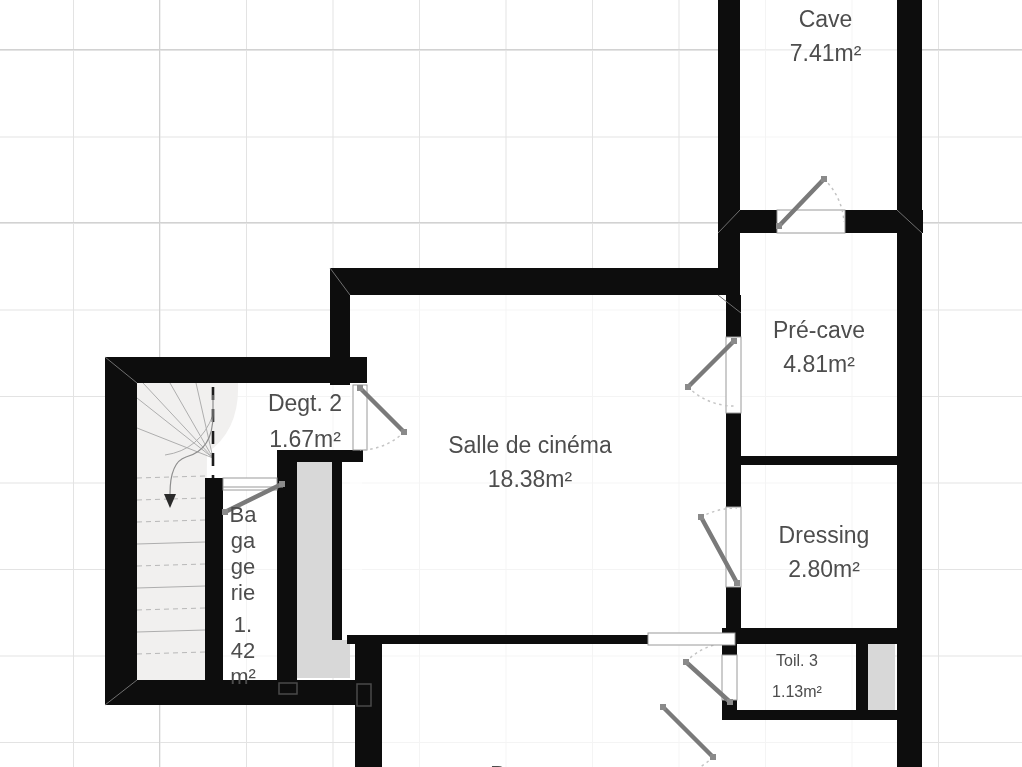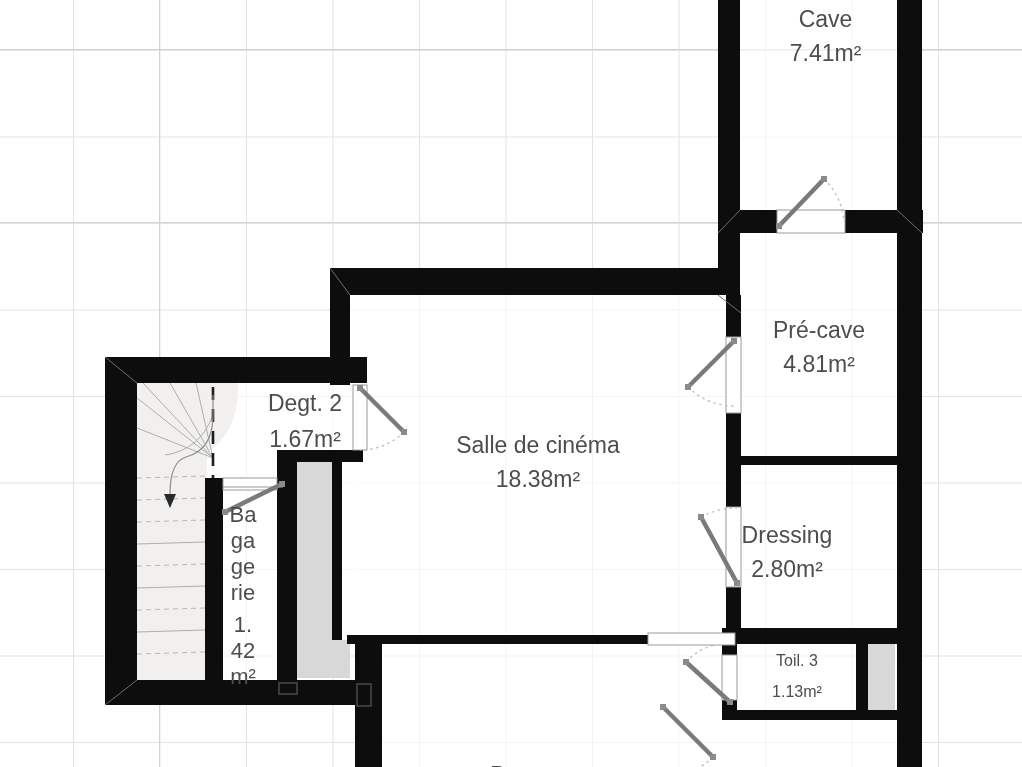--- a/index.html
+++ b/index.html
@@ -214,31 +214,31 @@
   <div class="label" style="left:740px;top:2px;width:171px;">
     <div>Cave</div>
     <div>7.41m²</div>
   </div>
 
   <div class="label" style="left:741px;top:313px;width:156px;">
     <div>Pré-cave</div>
     <div>4.81m²</div>
   </div>
 
-  <div class="label" style="left:699px;top:518px;width:176px;">
+  <div class="label" style="left:736px;top:518px;width:176px;">
     <div>Dressing</div>
     <div>2.80m²</div>
   </div>
 
   <div class="label small" style="left:737px;top:645px;width:120px;">
     <div>Toil. 3</div>
     <div>1.13m²</div>
   </div>
 
-  <div class="label" style="left:350px;top:428px;width:376px;">
+  <div class="label" style="left:342px;top:428px;width:376px;">
     <div>Salle de cinéma</div>
     <div>18.38m²</div>
   </div>
 
   <div class="label left" style="left:240px;top:385px;width:130px;">
     <div>Degt. 2</div>
     <div>1.67m²</div>
   </div>
 
   <div class="label vert" style="left:216px;top:502px;width:54px;">

